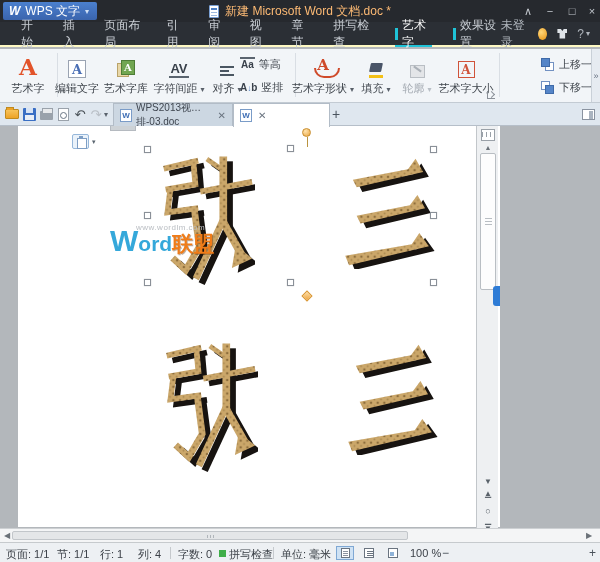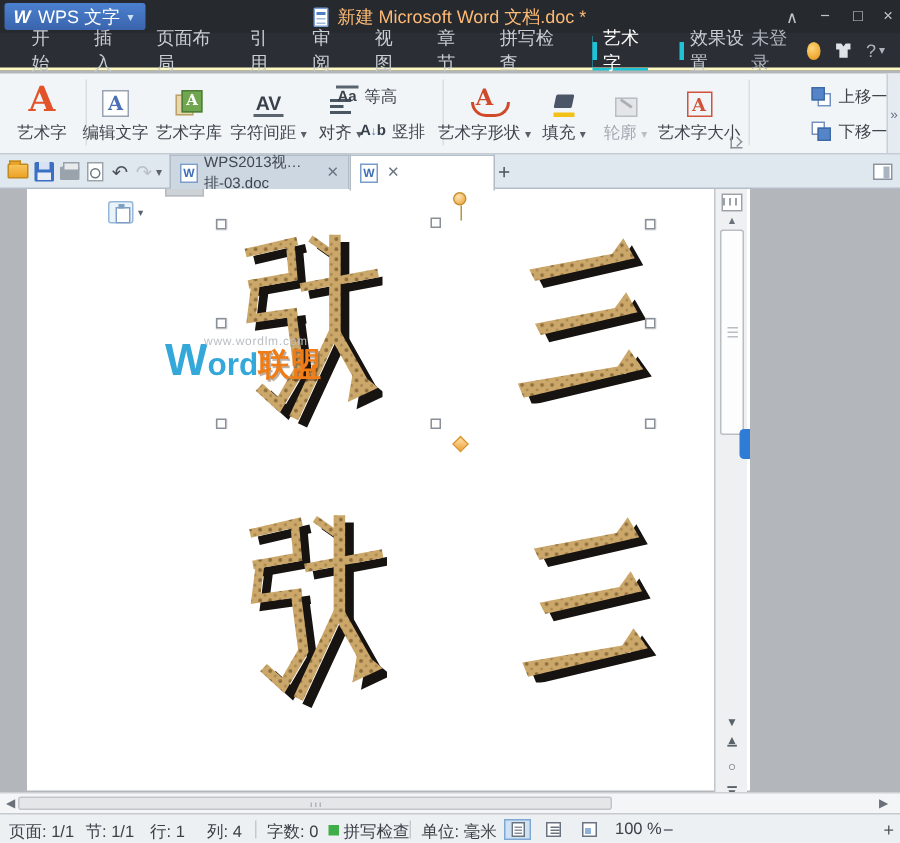--- a/index.html
+++ b/index.html
@@ -231,21 +231,21 @@
           </span>
         </div>
       <div class="rlb"><span>对齐</span> <span class="caret">▾</span></div>
     </div>
     <div class="rbtn" style="left:150px;width:58px">
       <div class="ric">
           <span class="avic">AV</span>
         </div>
       <div class="rlb"><span>字符间距</span> <span class="caret">▾</span></div>
     </div>
-    <div class="rsmall" style="left:224px;top:5px">
+    <div class="rsmall" style="left:240px;top:5px">
       <span class="eqic">Aa</span>
       <span>等高</span>
     </div>
     <div class="rsmall" style="left:240px;top:28px">
       <span class="vertic">A<span class="dn">↓</span>b</span>
       <span>竖排</span>
     </div>
     <div class="rsep" style="left:295px"></div>
 
     <div class="rbtn" style="left:292px;width:62px">

